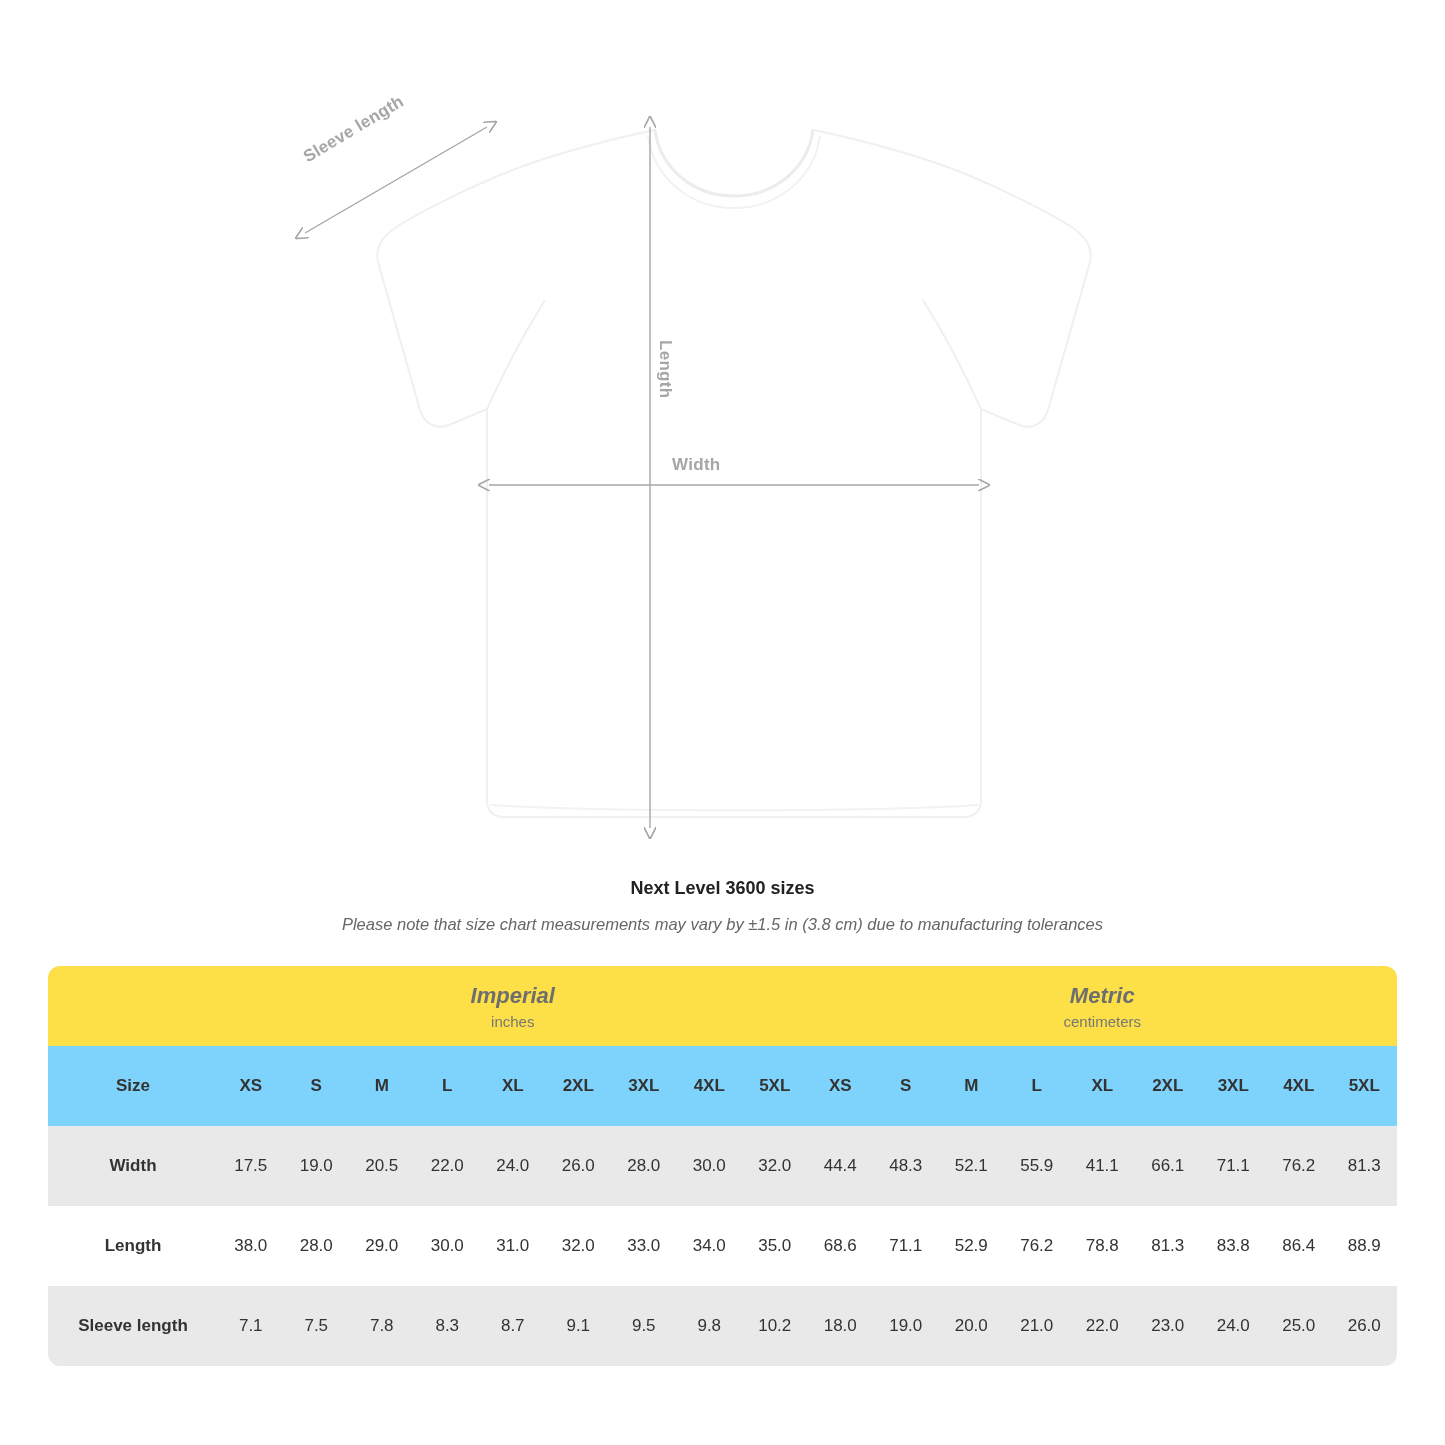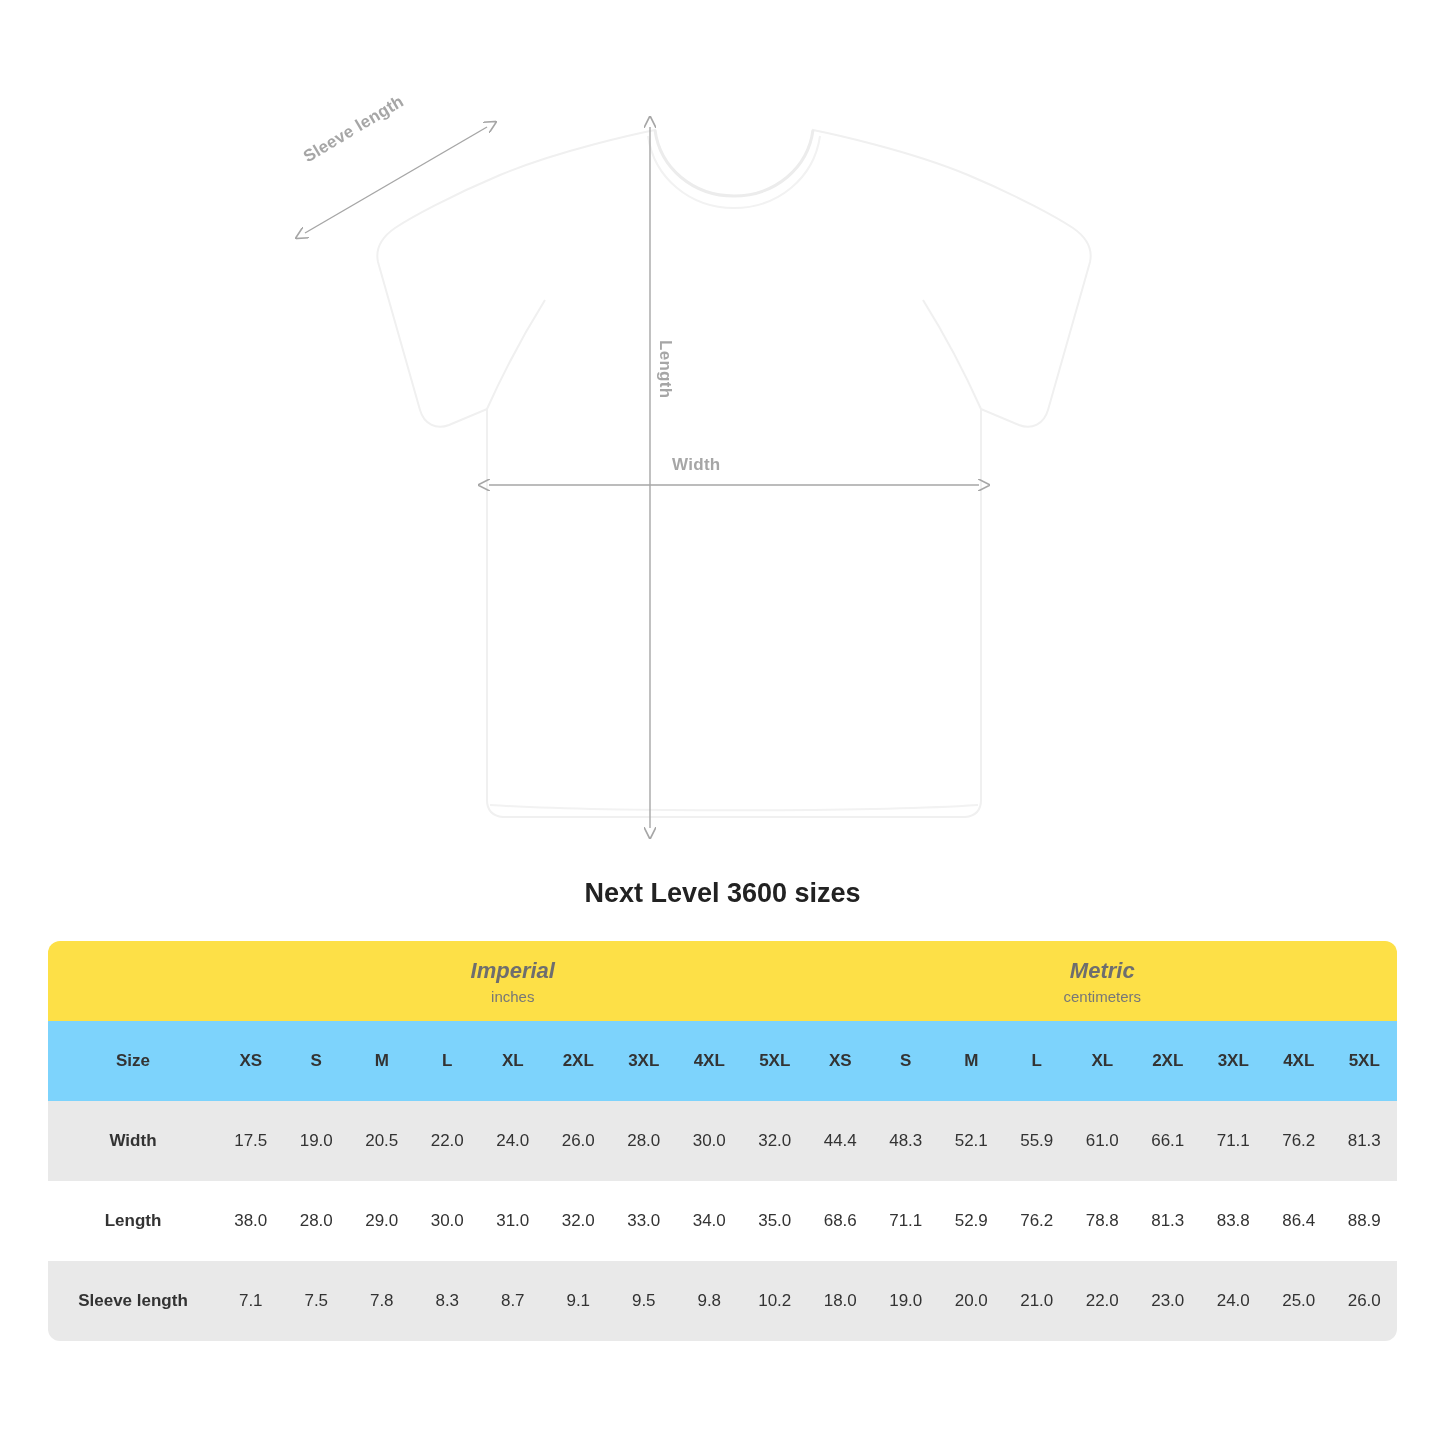--- a/index.html
+++ b/index.html
@@ -51,21 +51,21 @@
     left: 672px;
     top: 455px;
   }
 
   
   .title-block {
     text-align: center;
     margin-top: 28px;
   }
   .chart-title {
-    font-size: 27px;
+    font-size: 18px;
     font-weight: bold;
     color: #222;
     margin: 0;
   }
   .chart-note {
     font-size: 16.5px;
     font-style: italic;
     color: #666;
     margin: 16px 0 0 0;
   }
@@ -182,20 +182,21 @@
     <line x1="489" y1="485" x2="979" y2="485" stroke="#a6a6a6" stroke-width="1.4" marker-start="url(#arrow-start)" marker-end="url(#arrow-end)"></line>
   </svg>
 
   <span class="dim-label label-sleeve">Sleeve length</span>
   <span class="dim-label label-length">Length</span>
   <span class="dim-label label-width">Width</span>
 </div>
 
 <div class="title-block">
   <h1 class="chart-title">Next Level 3600 sizes</h1>
+  <p class="chart-note">Please note that size chart measurements may vary by ±1.5 in (3.8 cm) due to manufacturing tolerances</p>
 </div>
 
 <div class="table-wrap">
   <table class="size-table">
     <tbody>
       <tr class="unit-header">
         <td class="col-label"></td>
         <td colspan="9">
           <div class="unit-title">Imperial</div>
           <div class="unit-sub">inches</div>
@@ -236,21 +237,21 @@
         <td class="cell">22.0</td>
         <td class="cell">24.0</td>
         <td class="cell">26.0</td>
         <td class="cell">28.0</td>
         <td class="cell">30.0</td>
         <td class="cell">32.0</td>
         <td class="cell">44.4</td>
         <td class="cell">48.3</td>
         <td class="cell">52.1</td>
         <td class="cell">55.9</td>
-        <td class="cell">61.0</td>
+        <td class="cell">41.1</td>
         <td class="cell">66.1</td>
         <td class="cell">71.1</td>
         <td class="cell">76.2</td>
         <td class="cell">81.3</td>
       </tr>
 
       <tr class="row-plain">
         <td class="col-label row-head">Length</td>
         <td class="cell">38.0</td>
         <td class="cell">28.0</td>

